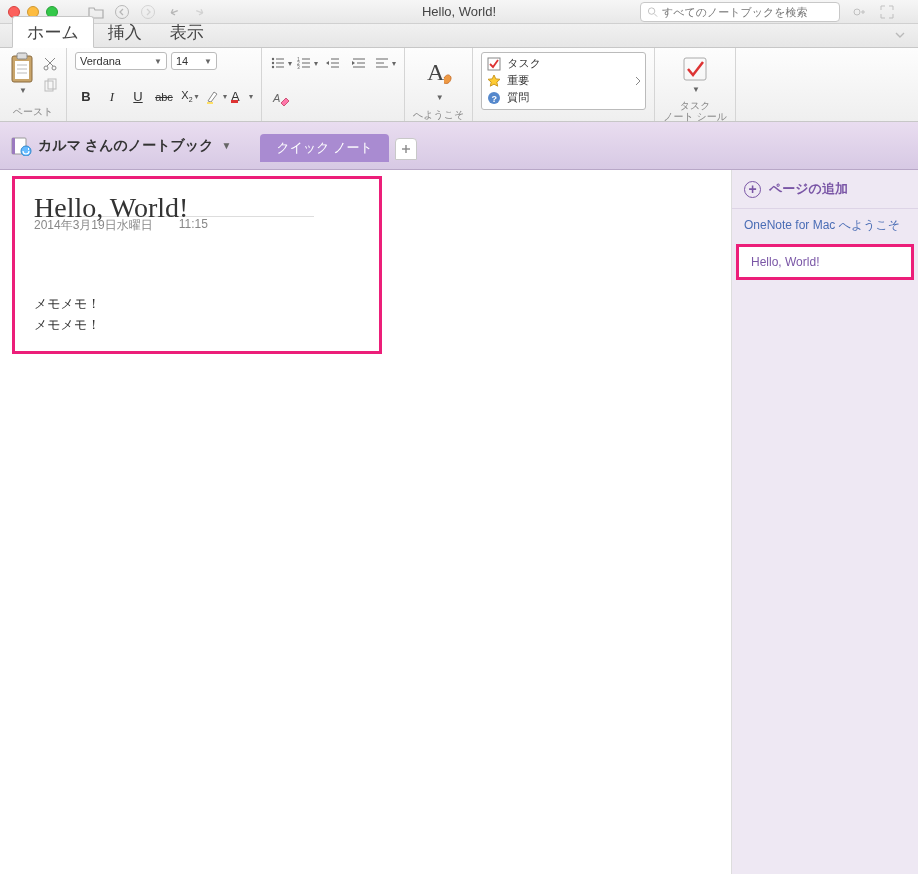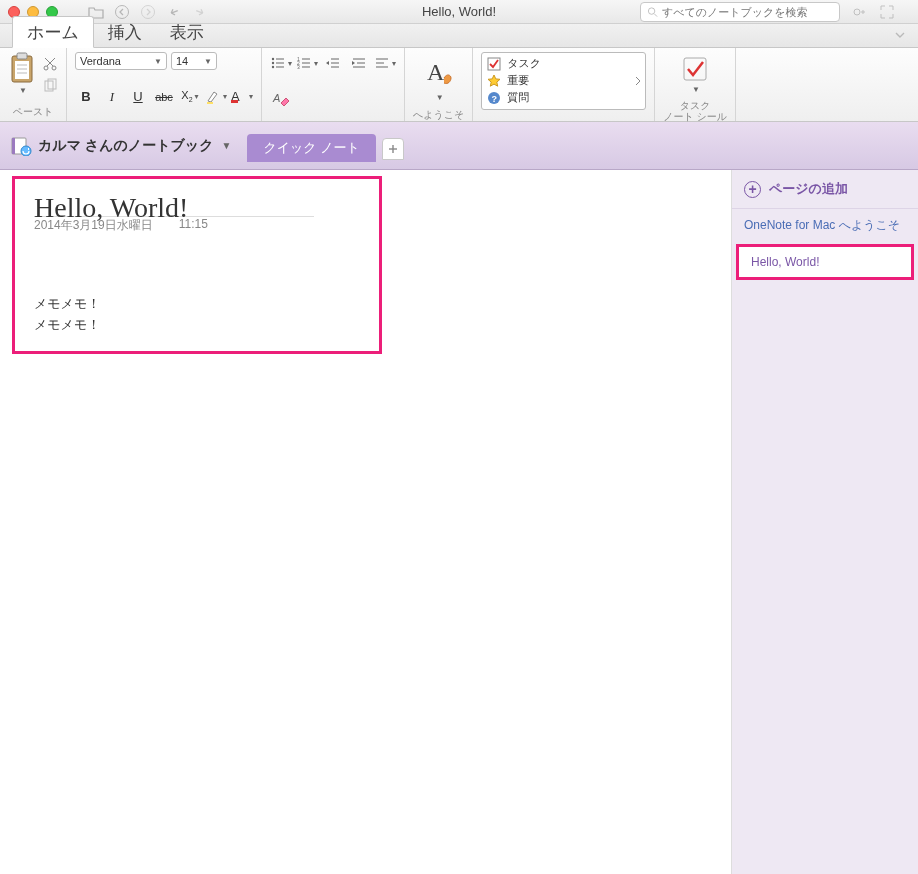--- a/index.html
+++ b/index.html
@@ -58,21 +58,21 @@
 
 .tags-panel { background:#fff; border:1px solid #bbb; border-radius:3px; width:165px; height:58px; padding:3px 5px; font-size:11px; display:flex; flex-direction:column; gap:2px; position:relative; }
 .tags-panel .tagrow{ display:flex; align-items:center; gap:6px; }
 .tags-panel .side-arrow{ position:absolute; right:3px; top:50%; transform:translateY(-50%); }
 
 .big-btn { display:flex; flex-direction:column; align-items:center; gap:3px; padding:4px 6px; cursor:pointer; }
 
 
 .notebook-bar { height:48px; background:linear-gradient(#e9ddf0, #d7c9e4); display:flex; align-items:center; border-bottom:1px solid #b8a7c7; }
 .nb-selector { display:flex; align-items:center; gap:6px; padding:0 10px; font-size:14px; font-weight:bold; cursor:pointer; color:#333 }
-.section-tab { background:#a98bd1; color:#fff; padding:6px 16px; font-size:13px; border-radius:4px 4px 0 0; margin-left:6px; cursor:pointer; height:28px; display:flex; align-items:center; margin-top:4px;}
+.section-tab { background:#a98bd1; color:#fff; padding:6px 16px; font-size:13px; border-radius:4px 4px 0 0; margin-left:19px; cursor:pointer; height:28px; display:flex; align-items:center; margin-top:4px;}
 .add-section { width:22px; height:22px; background:#fff; border:1px solid #c8c8c8; border-radius:4px 4px 0 0; display:flex; align-items:center; justify-content:center; margin-left:6px; margin-top:6px; cursor:pointer; }
 
 
 .main { display:flex; height: calc(874px - 24px - 24px - 74px - 32px - 12px); }
 .page-canvas { flex:1; background:#fff; position:relative; overflow:auto; border-right:1px solid #ddd; }
 .page-title {
   font-family: Georgia, "Times New Roman", serif;
   font-size:28px; color:#333; padding: 22px 0 6px 34px;
 }
 .page-meta { display:flex; gap:26px; color:#888; font-size:12px; padding-left:34px; padding-bottom:6px; }

